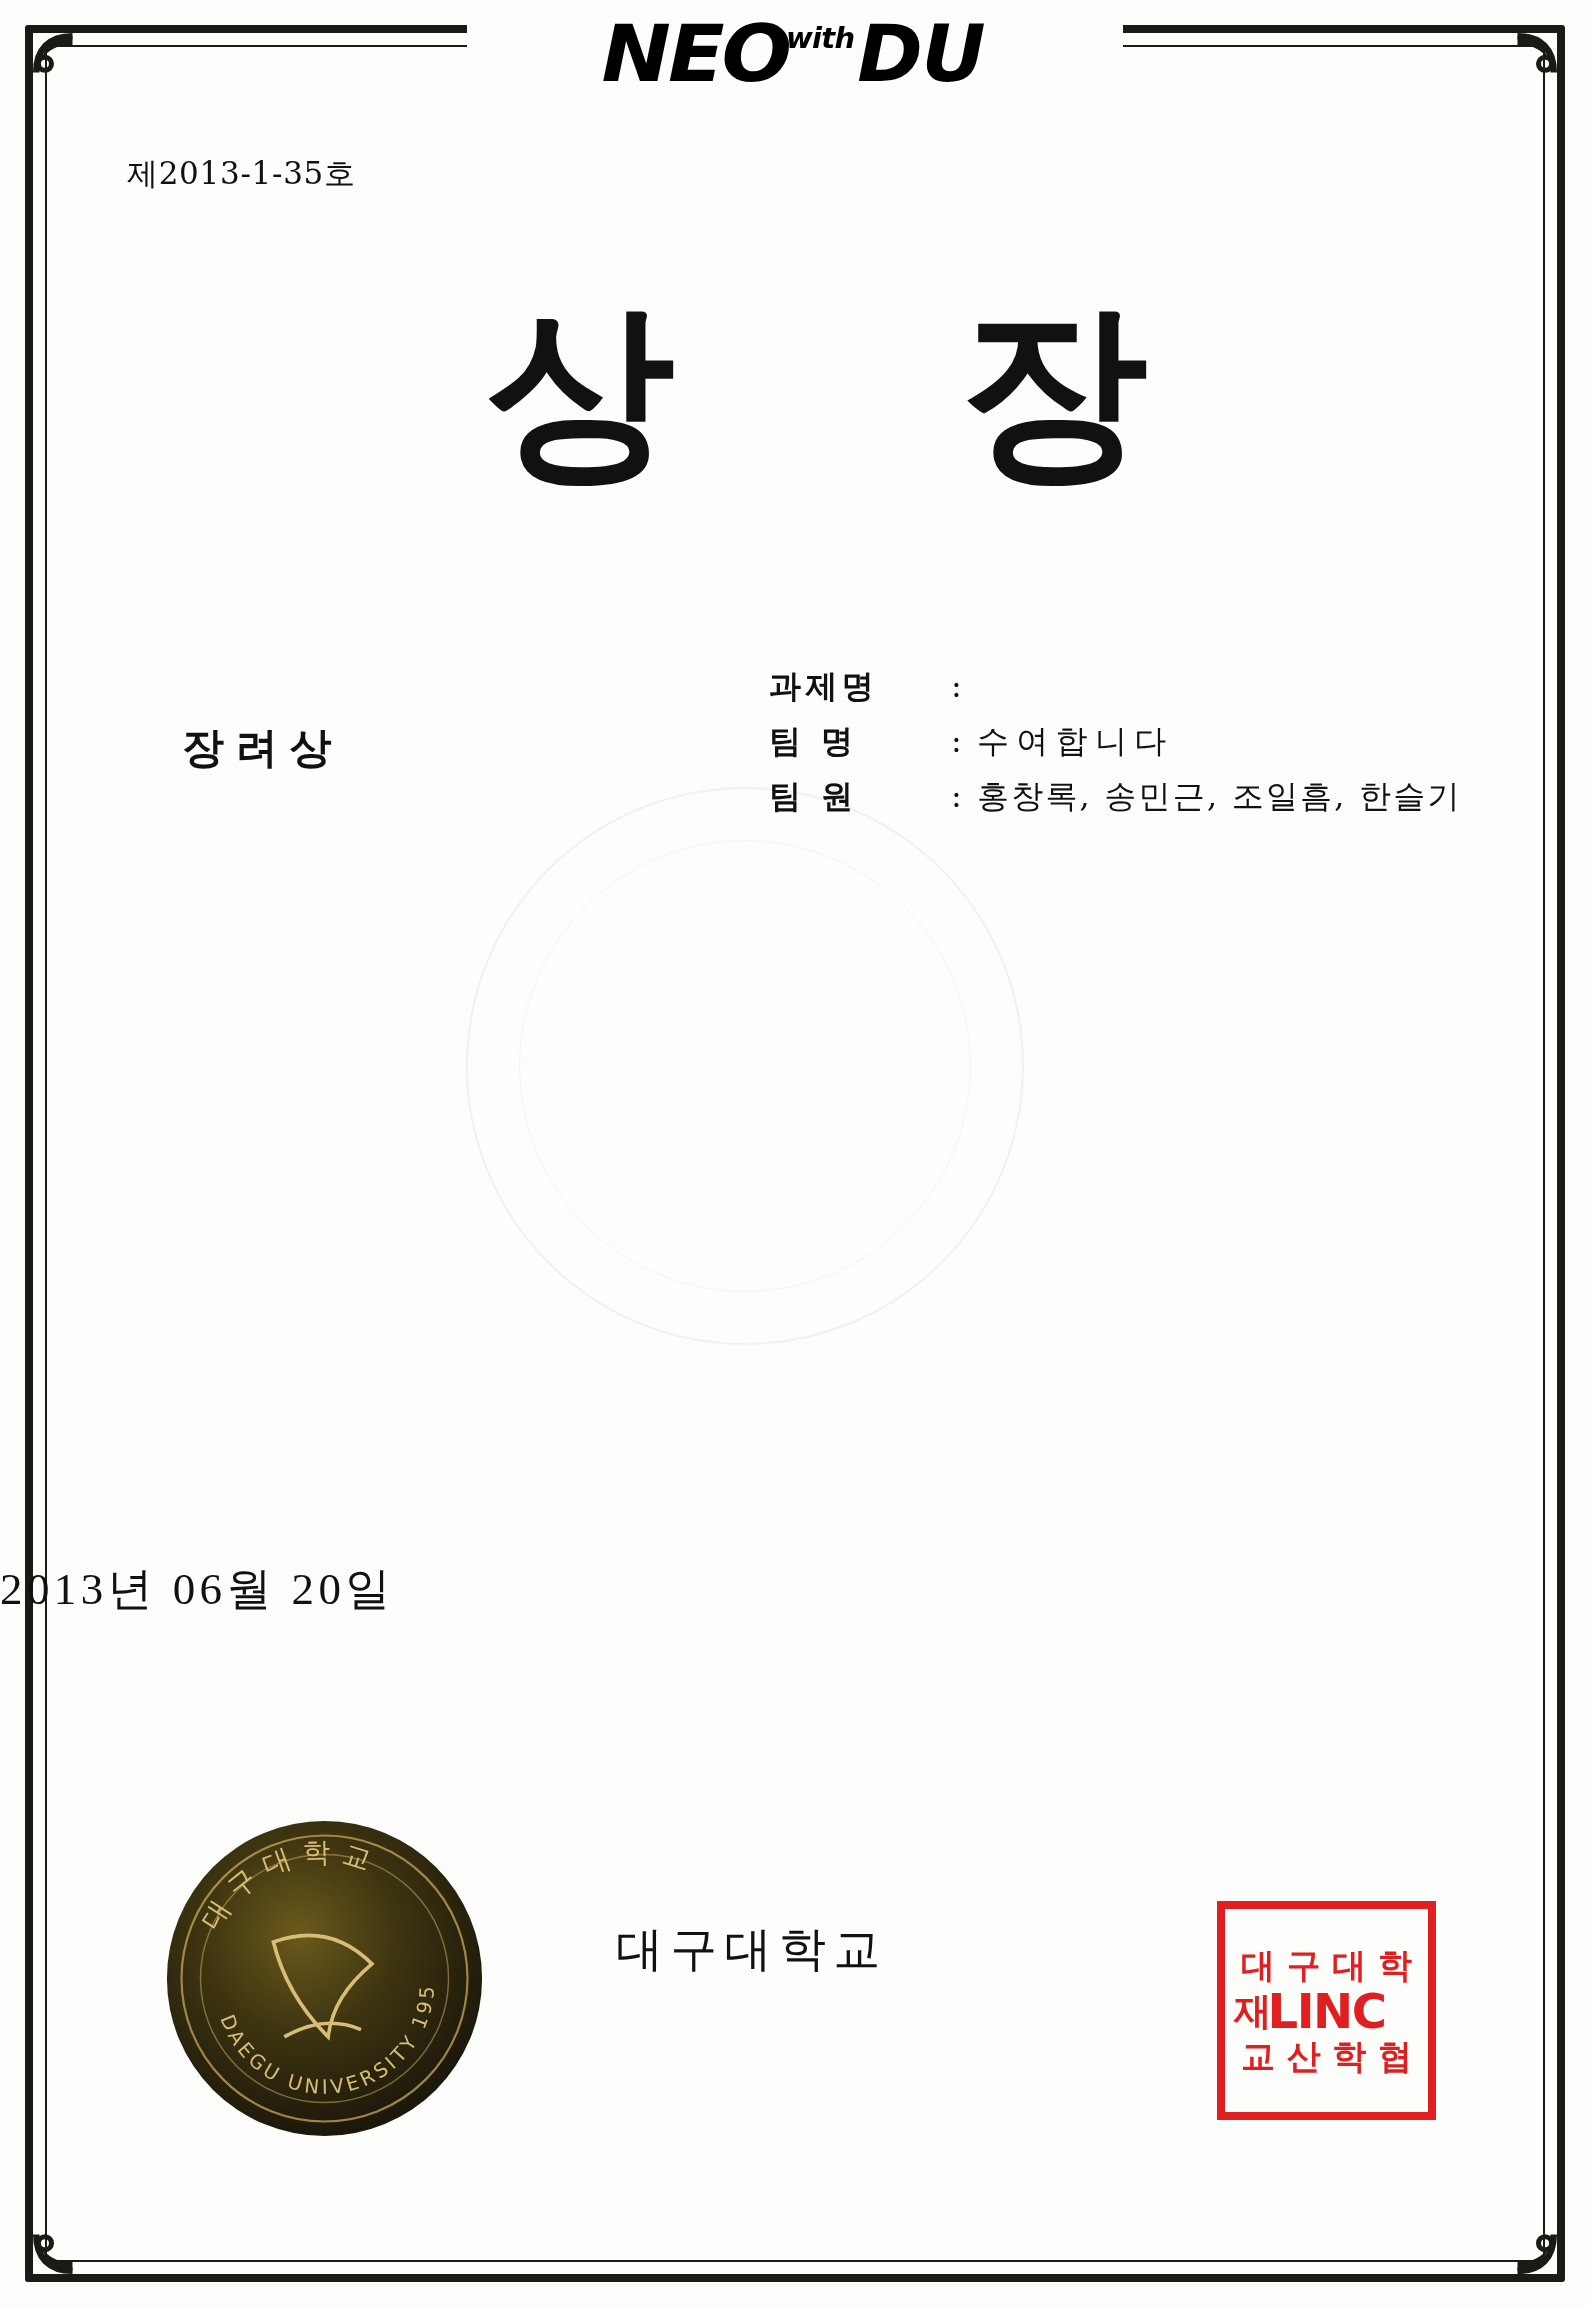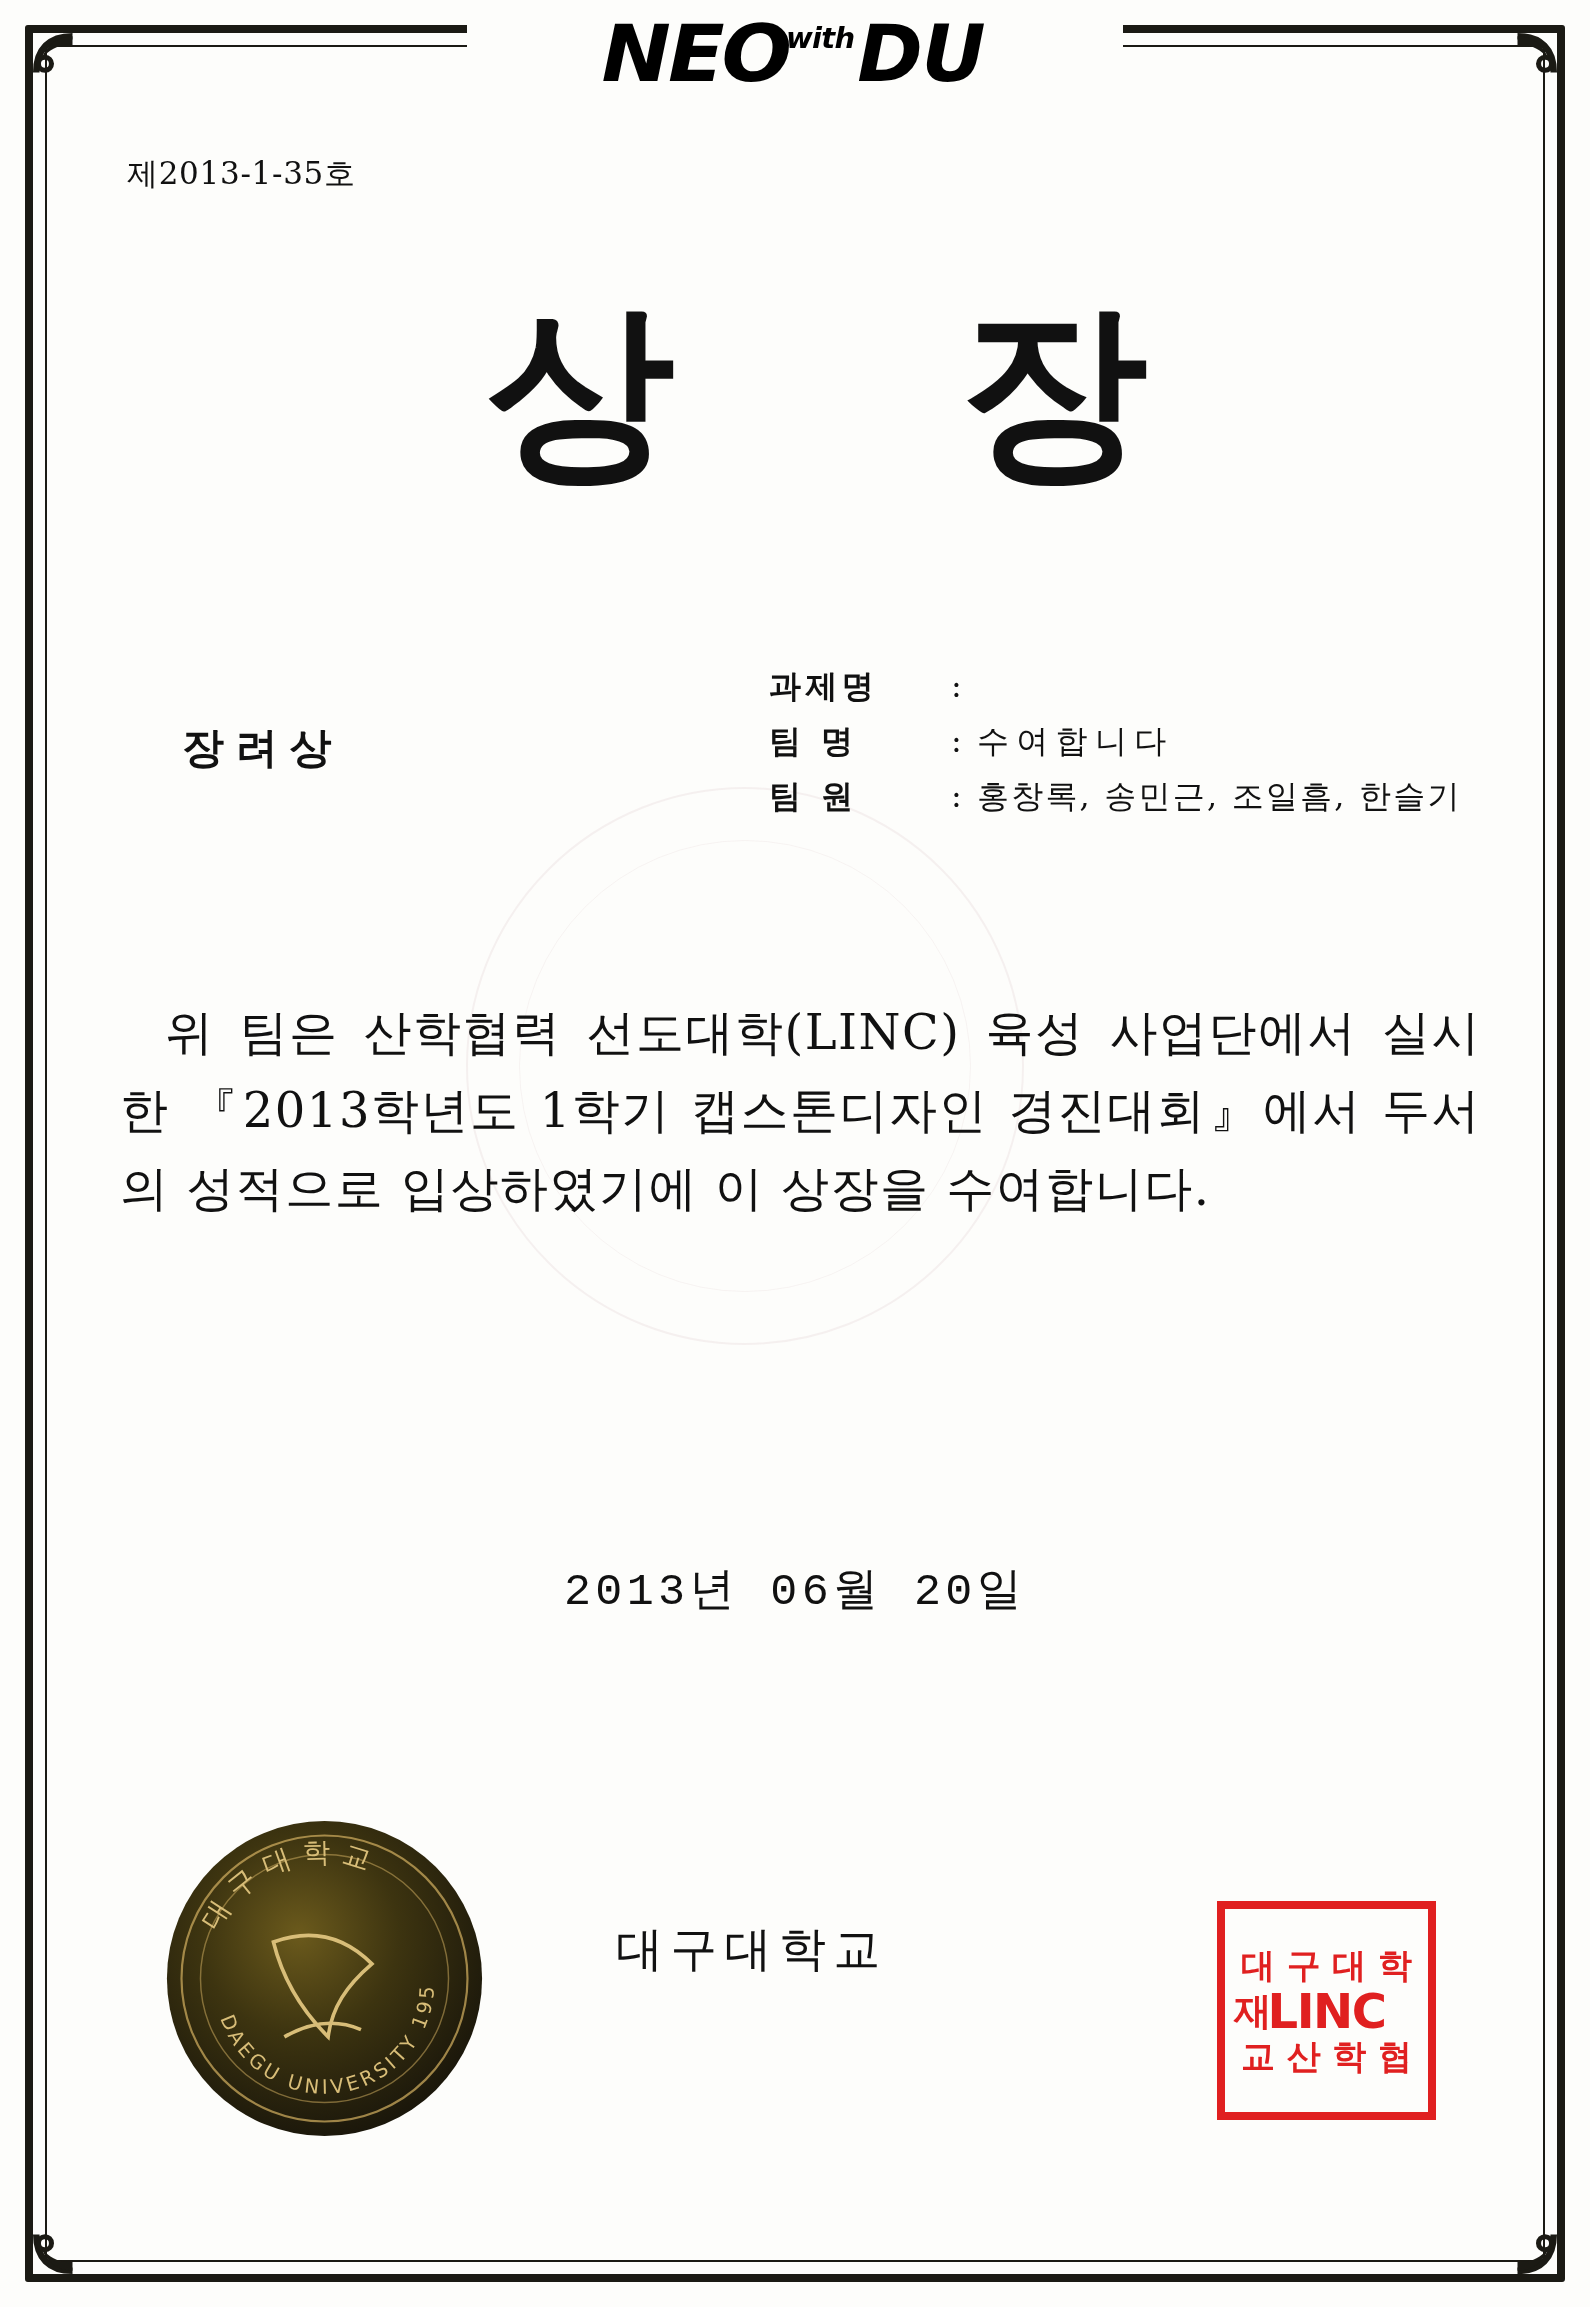--- a/index.html
+++ b/index.html
@@ -168,24 +168,23 @@
     font-family: "DejaVu Serif", "Liberation Serif", serif;
   }
   .body-text p { margin: 0; text-indent: 45px; }
 
   
   .cert-date {
     position: absolute;
     left: 0;
     right: 0;
     top: 1559px;
-    text-align: center;
     font-size: 45px;
     letter-spacing: 4.4px;
-    font-family: Liberation Mono, monospace;
+    font-family: Liberation Serif, serif;
   }
 
   
   .signature {
     position: absolute;
     left: 616px;
     top: 1916px;
     font-size: 47px;
     line-height: 1.42;
     letter-spacing: 7.3px;
@@ -341,23 +340,20 @@
       <span class="info-colon">:</span>
       <span class="info-value spaced">수여합니다</span>
     </div>
     <div class="info-row">
       <span class="info-label">팀 원</span>
       <span class="info-colon">:</span>
       <span class="info-value">홍창록, 송민근, 조일흠, 한슬기</span>
     </div>
   </div>
 
-  <div class="body-text">
-    <p>위 팀은 산학협력 선도대학(LINC) 육성 사업단에서 실시한 『2013학년도 1학기 캡스톤디자인 경진대회』에서 두서의 성적으로 입상하였기에 이 상장을 수여합니다.</p>
-  </div>
 
   <div class="cert-date">2013년 06월 20일</div>
 
   <div class="gold-seal">
     <svg width="321" height="321" viewBox="0 0 440 440">
       <defs>
         <radialGradient id="gold" cx="42%" cy="36%" r="70%">
           <stop offset="0%" stop-color="#6b5a1c"></stop>
           <stop offset="45%" stop-color="#3d3410"></stop>
           <stop offset="100%" stop-color="#16130a"></stop>

